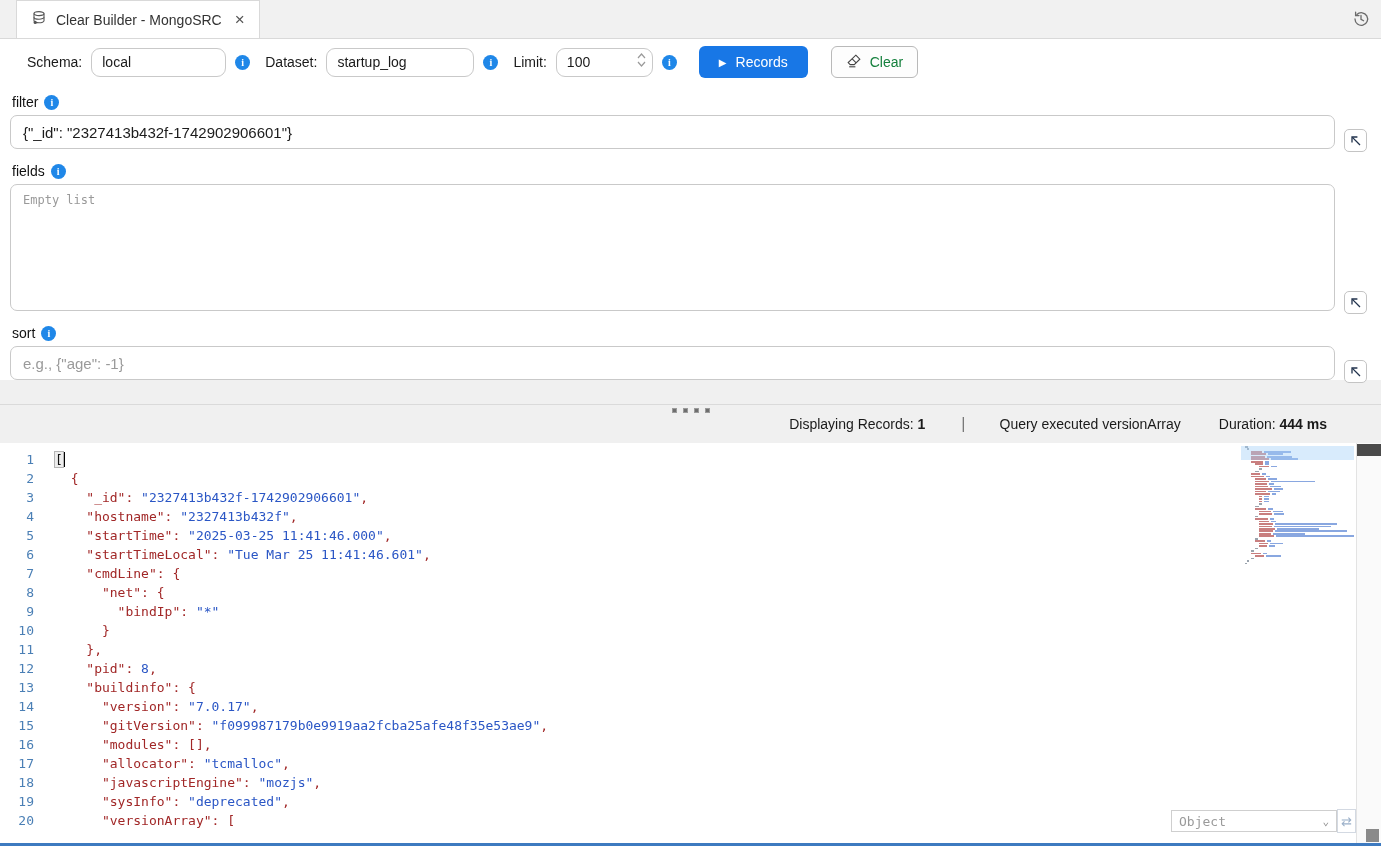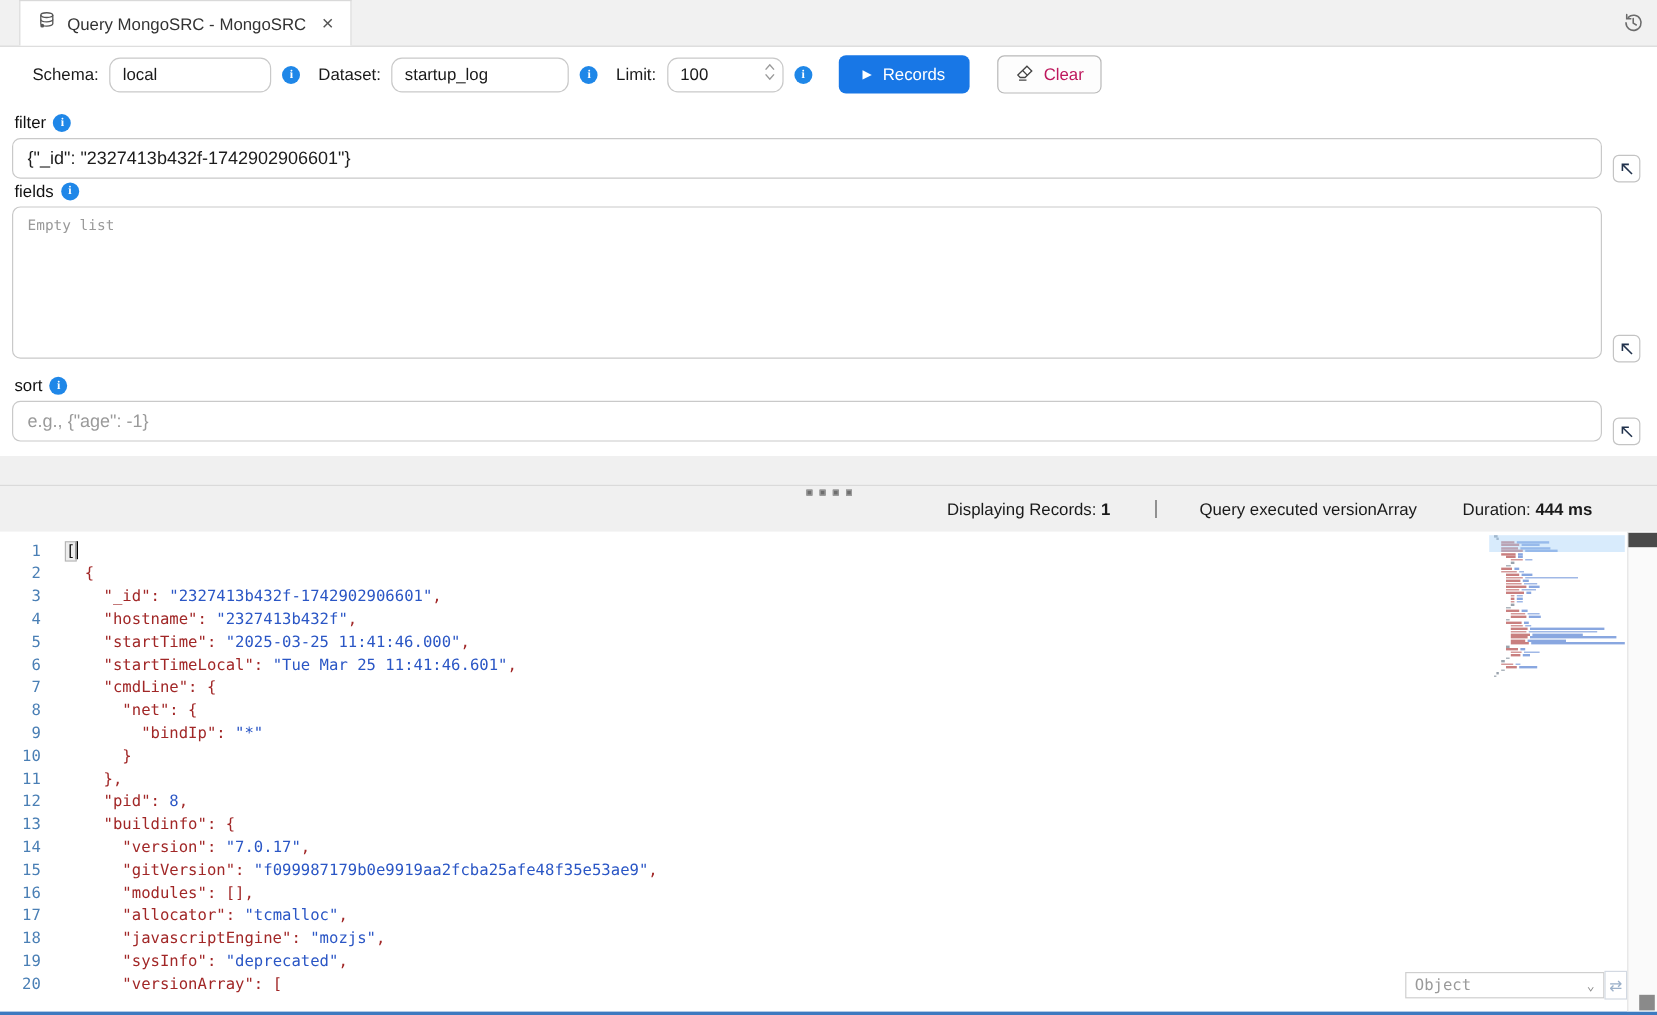--- a/index.html
+++ b/index.html
@@ -20,21 +20,21 @@
   .tb-input { height:29px; border:1px solid #c9c9c9; border-radius:9px; font-size:14px; padding:0 10px; color:#1a1a1a; outline:none; background:#fff; }
   .schema-input { width:135px; }
   .dataset-input { width:148px; }
   .spinner-wrap { position:relative; width:97px; }
   .spinner-wrap input { width:100%; padding-right:26px; }
   .spin-arrows { position:absolute; right:7px; top:5px; display:flex; flex-direction:column; gap:2px; }
   .spin-arrows svg { display:block; }
   .info-icon { width:15px; height:15px; border-radius:50%; background:#1f87e8; color:#fff; font-size:10px; font-weight:bold; display:inline-flex; align-items:center; justify-content:center; font-family:"Liberation Serif", serif; flex:0 0 auto; }
   .btn-execute { margin-left:13px; height:32px; padding:0 20px; background:#1877e6; border:none; border-radius:6px; color:#fff; font-size:14px; display:flex; align-items:center; gap:9px; cursor:pointer; }
   .btn-execute .play { font-size:10px; }
-  .btn-clear { margin-left:14px; height:32px; padding:0 14px; background:#fdfdfd; border:1px solid #b9b9b9; border-radius:6px; color:#be185d; font-size:14px; display:flex; align-items:center; gap:8px; cursor:pointer; }
+  .btn-clear { margin-left:14px; height:32px; padding:0 14px; background:#fdfdfd; border:1px solid #b9b9b9; border-radius:6px; color:#15803d; font-size:14px; display:flex; align-items:center; gap:8px; cursor:pointer; }
 
   .sec-label { display:flex; align-items:center; gap:6px; margin:9px 0 5px 12px; font-size:14px; color:#111; }
   .input-row { display:flex; align-items:flex-end; padding:0 14px 0 10px; gap:9px; }
   .q-input { flex:1; height:34px; border:1px solid #c9c9c9; border-radius:7px; font-size:15px; padding:0 12px; color:#1c1c1c; outline:none; }
   .q-input::placeholder { color:#9a9a9a; }
   .q-textarea { flex:1; height:127px; border:1px solid #c9c9c9; border-radius:7px; font-size:12px; padding:8px 12px; color:#1c1c1c; outline:none; resize:none; font-family:"DejaVu Sans Mono", monospace; }
   .q-textarea::placeholder { color:#9a9a9a; }
   .expand-btn { width:23px; height:23px; border:1px solid #c4c4c4; border-radius:5px; background:#fff; display:flex; align-items:center; justify-content:center; cursor:pointer; margin-bottom:-3px; flex:0 0 auto; }
 
   
@@ -78,21 +78,21 @@
 <div class="tabbar">
   <div class="tab">
     <span>
       <svg width="16" height="16" viewBox="0 0 16 16" fill="none" stroke="#555" stroke-width="1.1">
         <ellipse cx="8" cy="3.6" rx="5" ry="2"></ellipse>
         <path d="M3 3.6v7.2c0 1.1 2.2 2 5 2s5-.9 5-2V3.6"></path>
         <path d="M3 7.2c0 1.1 2.2 2 5 2s5-.9 5-2"></path>
         <circle cx="4.2" cy="12.4" r="1.6" fill="#555" stroke="none"></circle>
       </svg>
     </span>
-    <span class="tab-title">Query MongoSRC - MongoSRC</span>
+    <span class="tab-title">Clear Builder - MongoSRC</span>
     <span class="tab-close">×</span>
   </div>
   <span class="history-btn">
     <svg width="20" height="20" viewBox="0 0 20 20" fill="none" stroke="#6b6b6b" stroke-width="1.3" stroke-linecap="round">
       <path d="M4 10a6.3 6.3 0 1 0 1.9-4.5"></path>
       <path d="M4.6 3.2v3.4h3.4"></path>
       <path d="M10 6.5v3.8l2.6 1.5"></path>
     </svg>
   </span>
 </div>
@@ -142,21 +142,21 @@
   <div class="input-row">
     <input class="q-input" value="{&quot;_id&quot;: &quot;2327413b432f-1742902906601&quot;}" style="">
     <span class="expand-btn">
       <svg width="13" height="13" viewBox="0 0 13 13" fill="none" stroke="#21324c" stroke-width="1.3">
         <path d="M11 11 L3.4 3.4"></path>
           <path d="M3 8.4 V3 h5.4"></path>
       </svg>
     </span>
   </div>
 
-  <div class="sec-label" style="margin-top:2px">
+  <div class="sec-label" style="margin-top:14px">
     <span>fields</span>
     <span class="info-icon">i</span>
   </div>
   <div class="input-row">
     <textarea class="q-textarea" placeholder="Empty list" style=""></textarea>
     <span class="expand-btn">
       <svg width="13" height="13" viewBox="0 0 13 13" fill="none" stroke="#21324c" stroke-width="1.3">
         <path d="M11 11 L3.4 3.4"></path>
           <path d="M3 8.4 V3 h5.4"></path>
       </svg>

